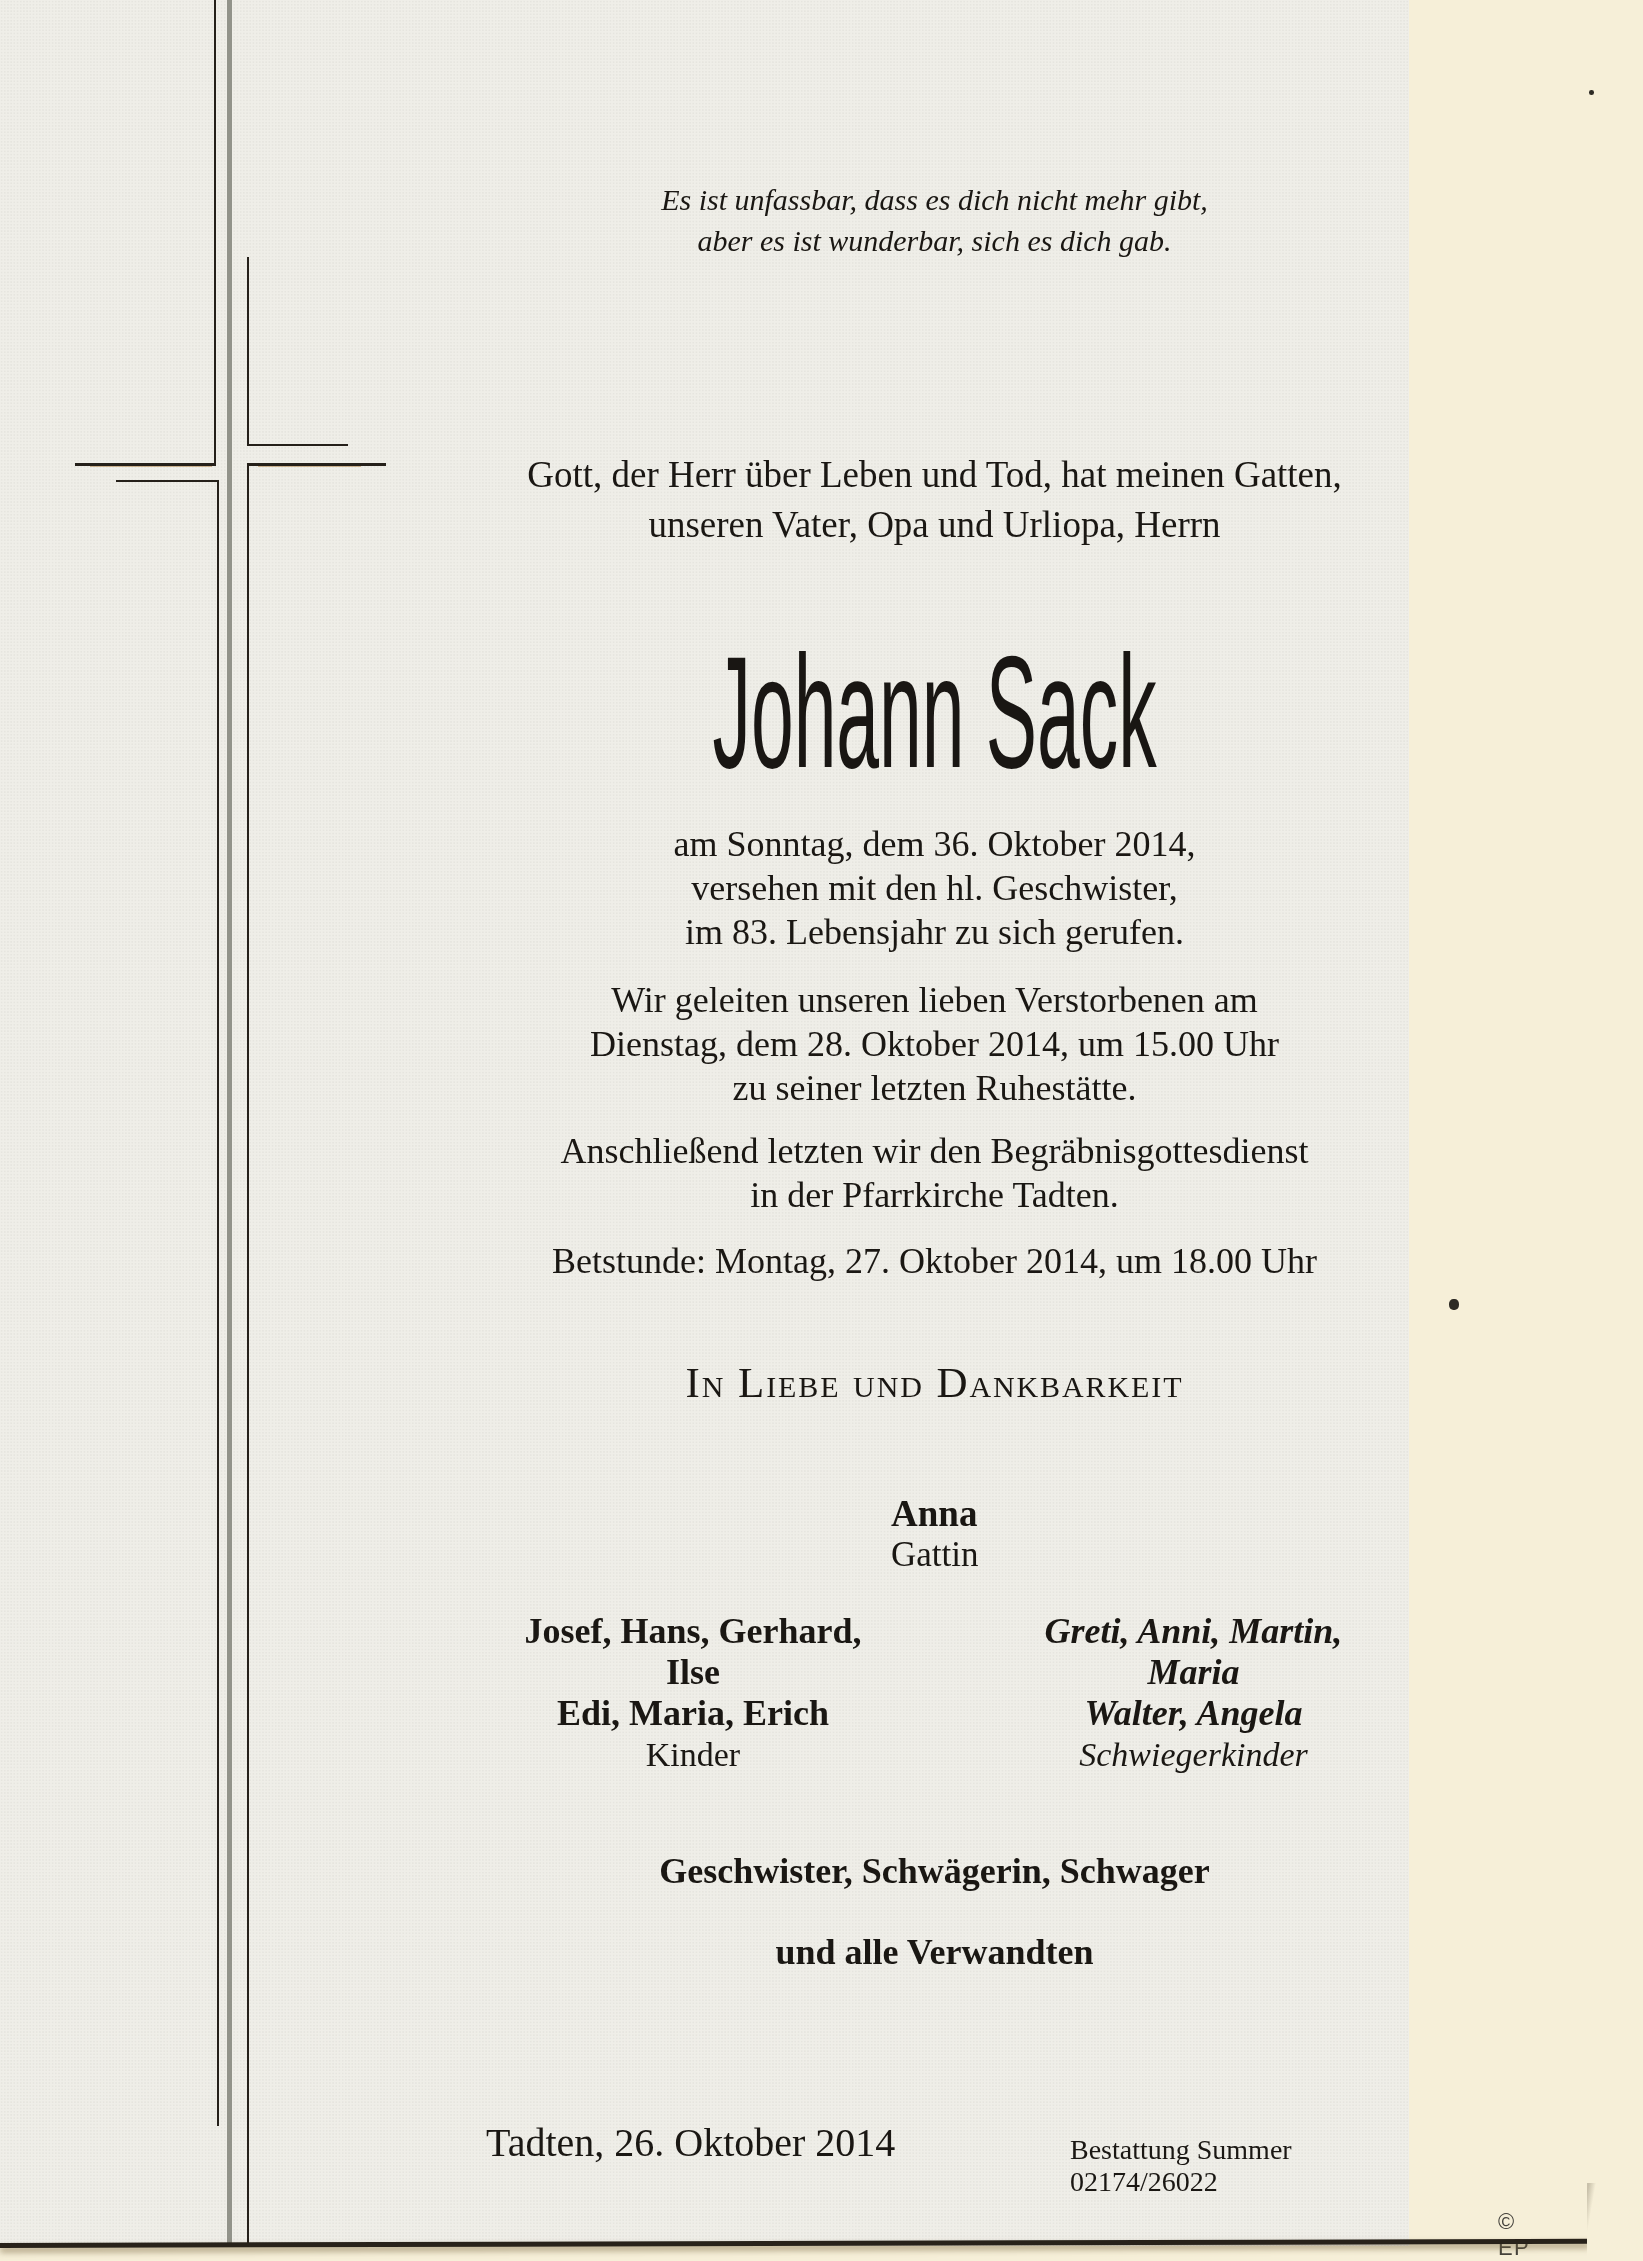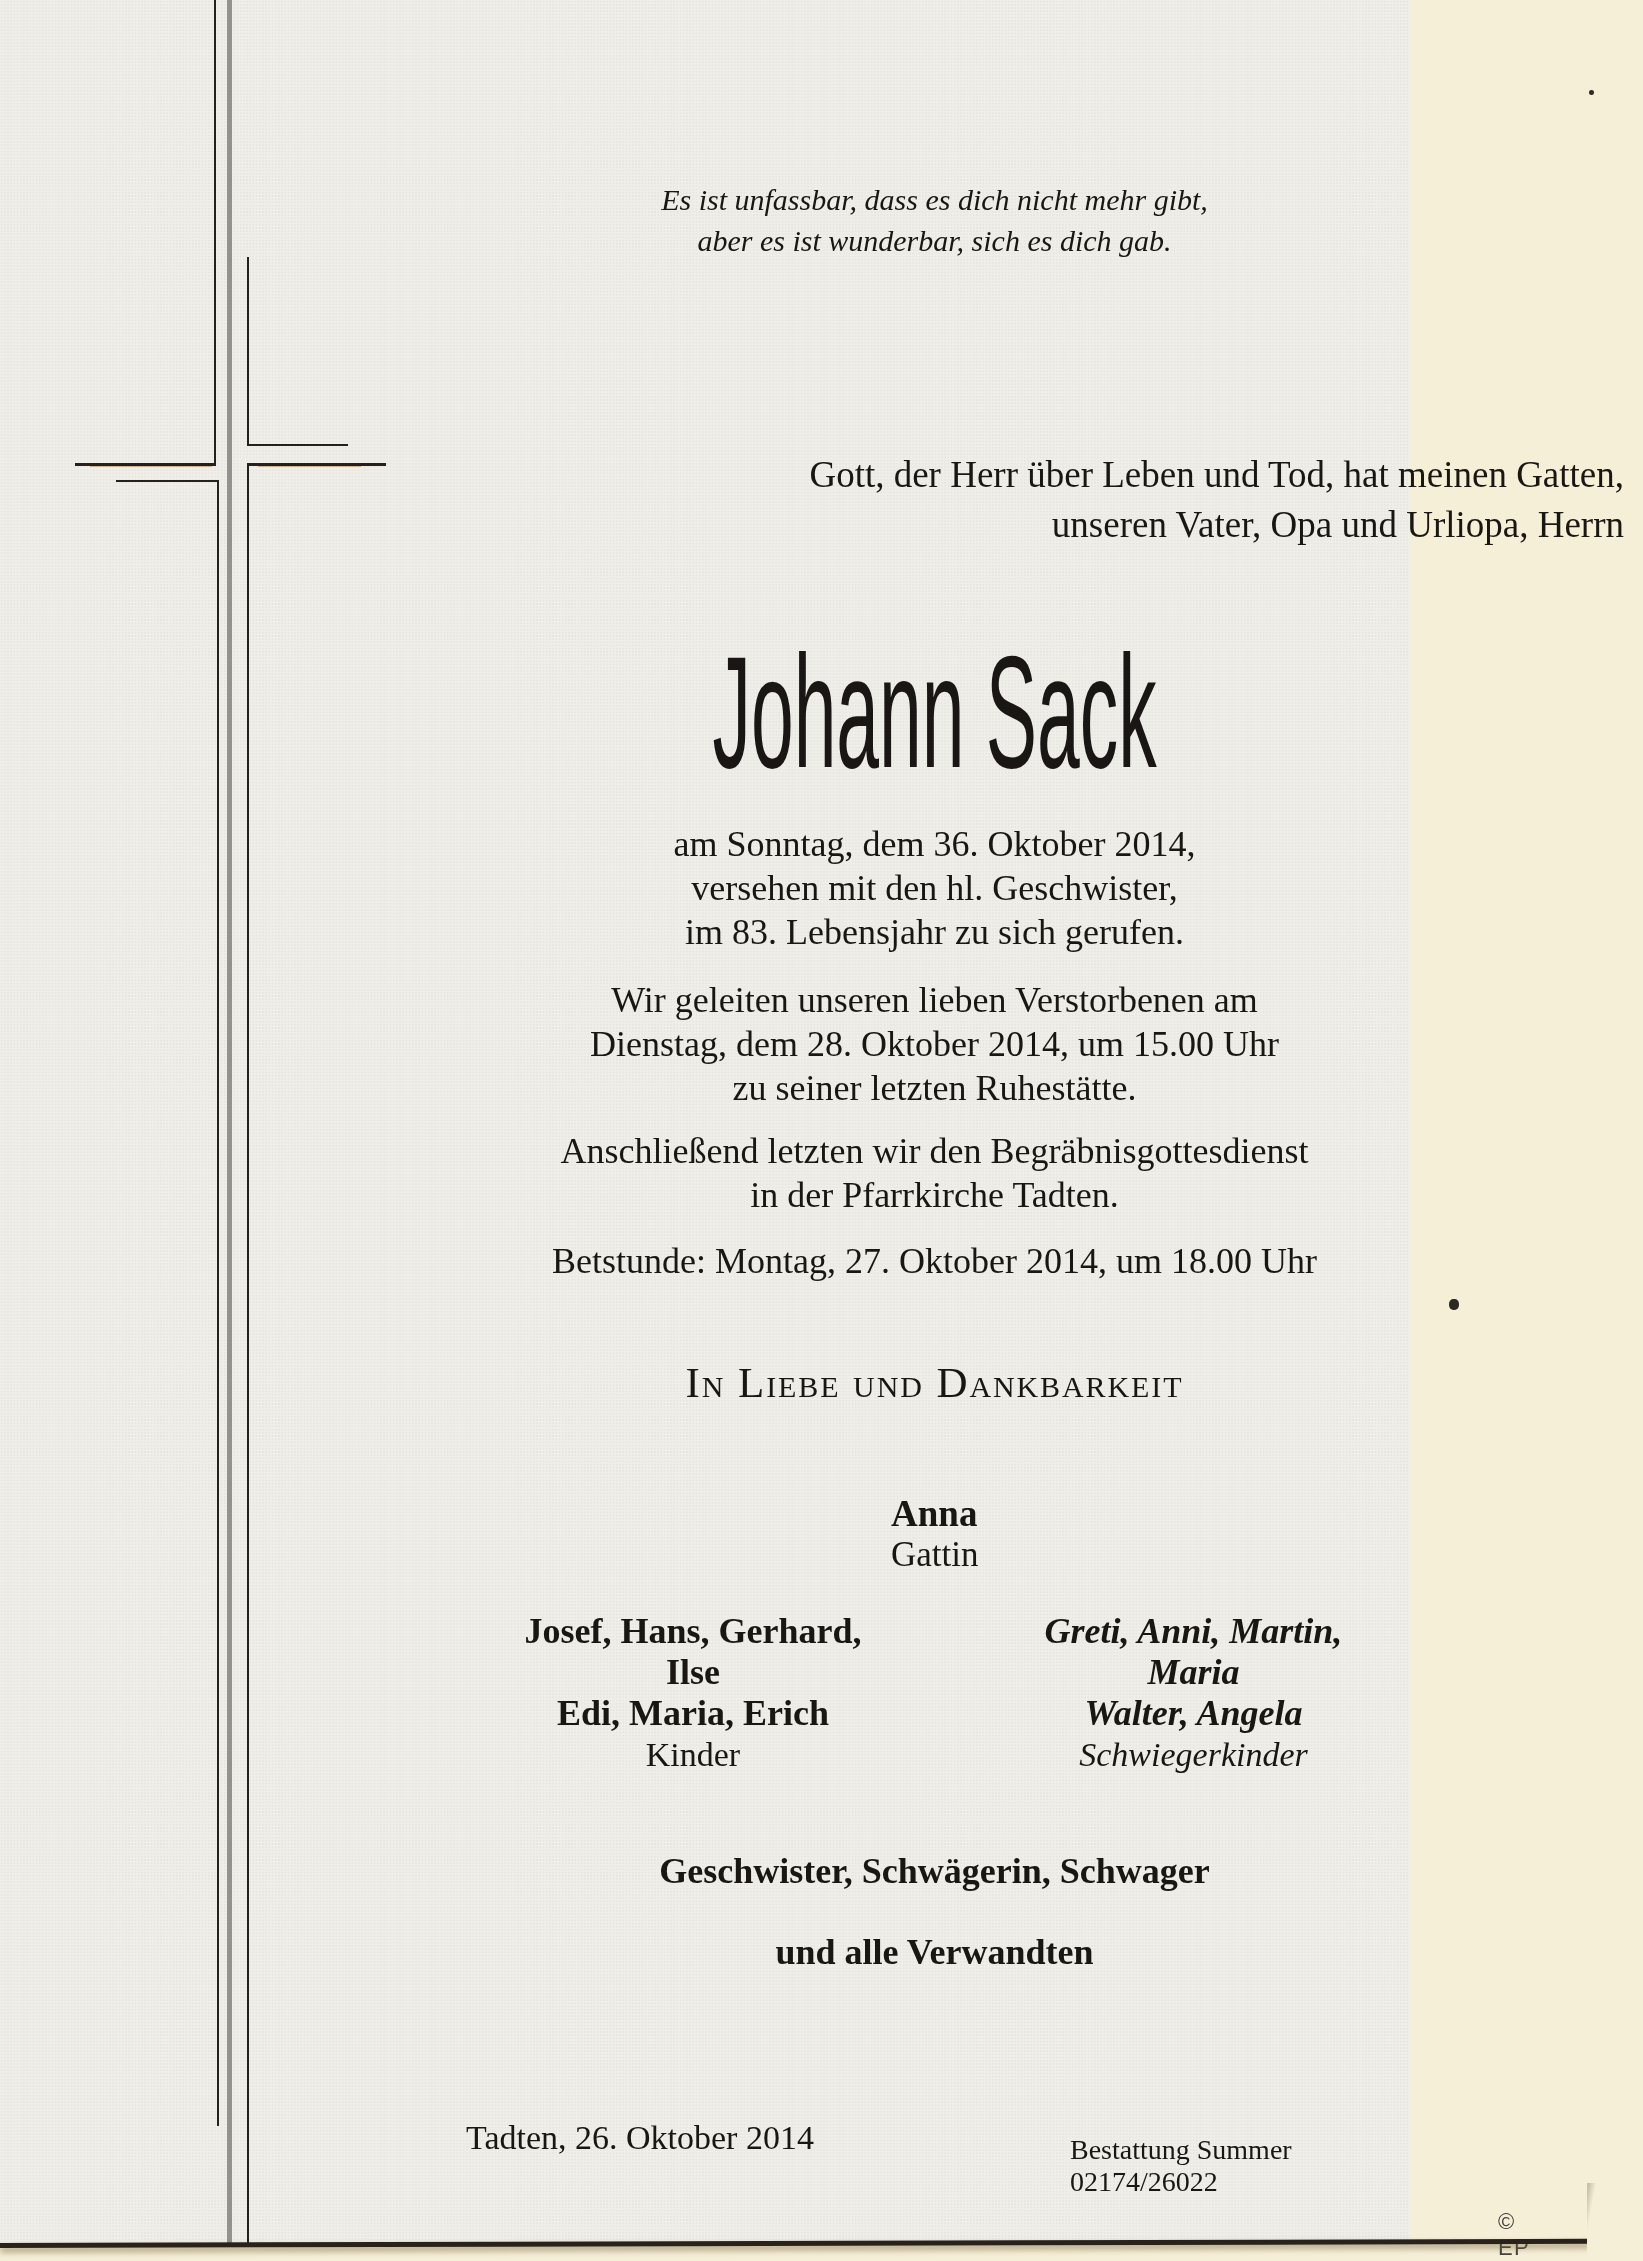--- a/index.html
+++ b/index.html
@@ -27,21 +27,21 @@
   .name{display:inline-block;font-family:"Liberation Sans",sans-serif;font-weight:400;
         font-size:160px;line-height:1;color:#191613;transform:scaleX(0.48);transform-origin:center;white-space:nowrap;}
   .closing{font-variant:small-caps;font-size:43px;letter-spacing:1.9px;}
   .mourner-col{position:absolute;text-align:center;color:#1a1713;}
   .mourner-col .names{font-weight:bold;font-size:36px;line-height:41px;}
   .mourner-col .relation{font-size:34px;line-height:40px;margin-top:1.3px;}
   .spouse-block{position:absolute;left:891px;top:1492px;text-align:left;color:#1a1713;}
   .spouse-block .names{font-weight:bold;font-size:37px;line-height:43px;}
   .spouse-block .relation{font-size:35px;line-height:40px;}
   .bold-line{font-weight:bold;font-size:36px;line-height:41px;}
-  .footer-left{position:absolute;left:466px;top:2119px;font-size:34px;color:#1a1713;}
+  .footer-left{position:absolute;left:486px;top:2119px;font-size:40px;color:#1a1713;}
   .footer-right{position:absolute;left:1070px;top:2124px;font-size:28px;color:#1a1713;margin-top:10px;}
   .print-code{position:absolute;left:1498px;top:2209px;font-family:"Liberation Sans",sans-serif;
               font-size:22px;color:#45423c;letter-spacing:1.3px;}
 
   
   .bottom-edge{position:absolute;left:0;top:2243px;width:1590px;height:4.5px;background:#28221a;
                transform:rotate(-0.15deg);transform-origin:left center;
                box-shadow:0 3.9px 6.4px rgba(110,90,50,0.6);}
   .corner-cream{position:absolute;left:1587px;top:2183px;width:57px;height:78px;
                 background:linear-gradient(100deg,#c9c1ab 0 1.9px,#f6efd8 9px);}
@@ -69,21 +69,21 @@
       <div class="hline gold" style="left:258px;top:466px;width:103px;height:1.3px;"></div>
       <div class="hline black" style="left:247px;top:444px;width:101px;height:1.9px;"></div>
       <div class="hline black" style="left:116px;top:480px;width:102px;height:1.9px;"></div>
     </div>
 
     <div class="center-block quote" style="top:179px;">
       <div>Es ist unfassbar, dass es dich nicht mehr gibt,</div>
       <div>aber es ist wunderbar, sich es dich gab.</div>
     </div>
 
-    <div class="center-block intro" style="top:450px;text-align:right;">
+    <div class="center-block intro" style="top:450px;">
       <div>Gott, der Herr über Leben und Tod, hat meinen Gatten,</div>
       <div>unseren Vater, Opa und Urliopa, Herrn</div>
     </div>
 
     <div class="name-wrap">
       <span class="name">Johann Sack</span>
     </div>
 
     <div class="center-block para" style="top:822px;">
       <div>am Sonntag, dem 36. Oktober 2014,</div>

